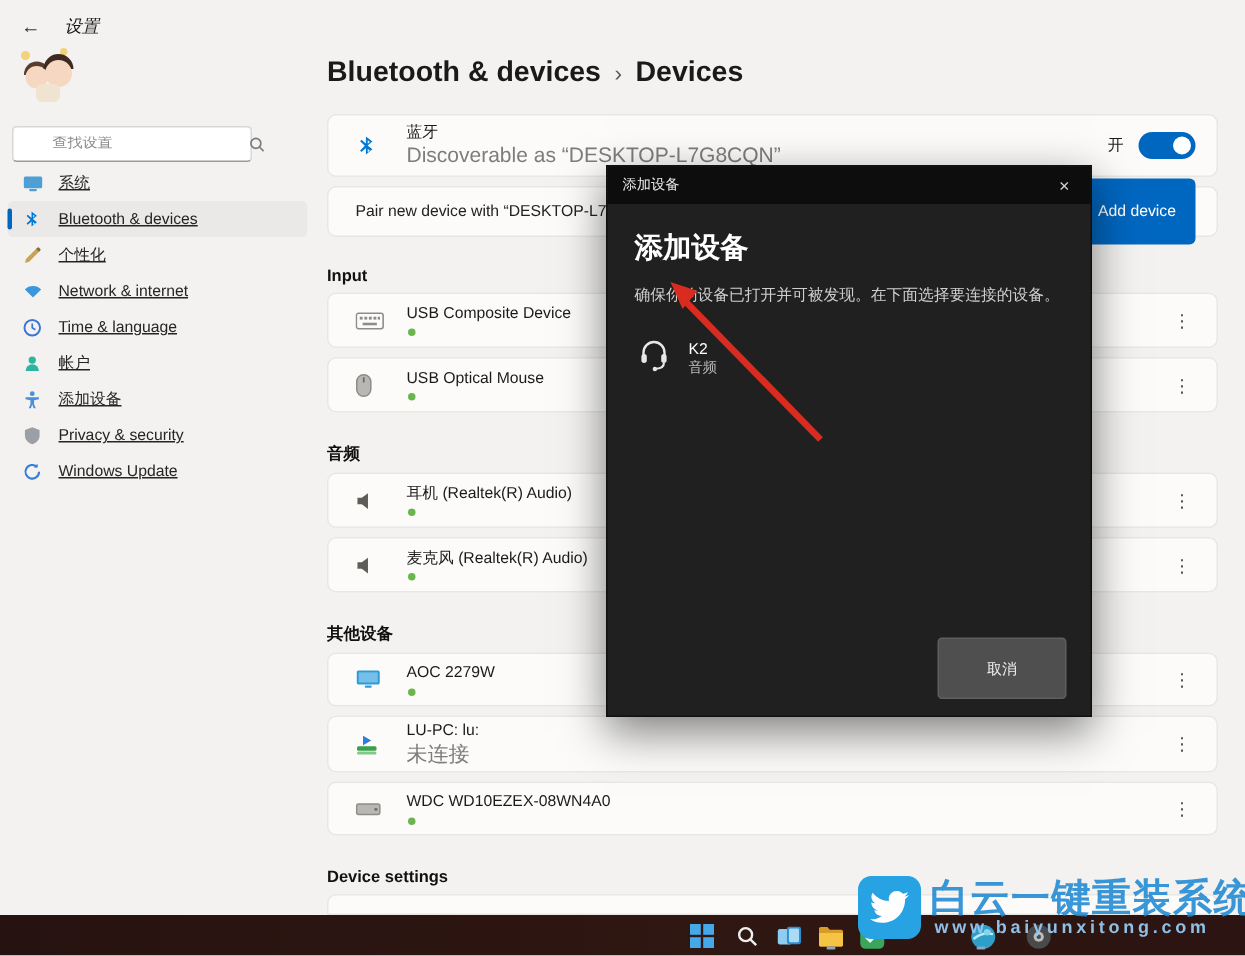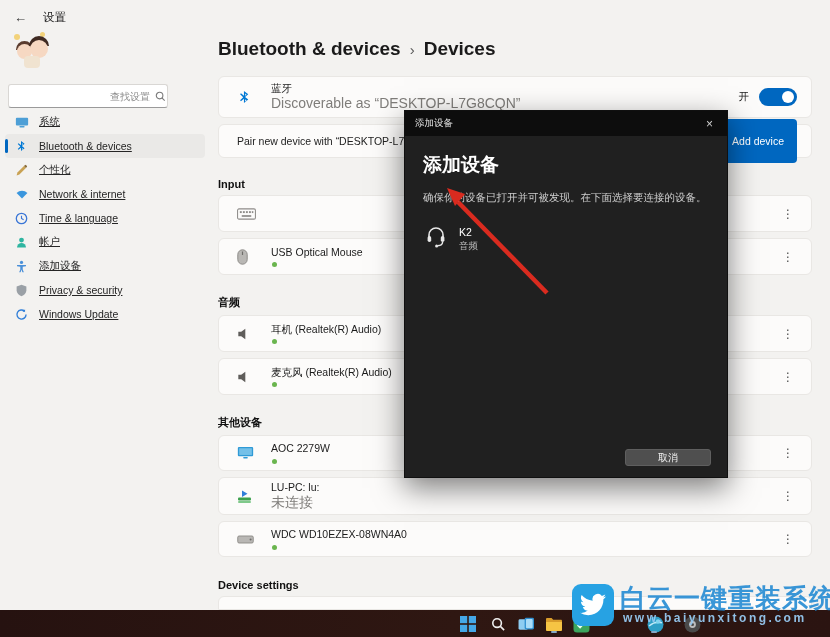--- a/index.html
+++ b/index.html
@@ -11,32 +11,32 @@
   }
   *{margin:0;padding:0;box-sizing:border-box;}
   html,body{width:830px;height:637px;overflow:hidden;}
   body{font-family:"Liberation Sans","DejaVu Sans",sans-serif;background:#f3f2f0;color:#1a1a1a;position:relative;}
   .screen{position:absolute;inset:0;background:#f3f2f0;}
 
   
   .sidebar{position:absolute;left:0;top:0;bottom:27px;width:210px;}
   .backrow{display:flex;align-items:center;gap:16px;padding:10px 0 0 14px;font-size:12px;}
   .back-btn{font-size:13px;color:#333;cursor:default;}
-  .win-title{font-size:11.5px;color:#1a1a1a;}
+  .win-title{font-size:11.5px;color:#1a1a1a;font-style:italic;}
   .avatar{position:absolute;left:14px;top:32px;width:38px;height:38px;}
   .avatar .face{position:absolute;border-radius:50%;background:#f6d8c2;}
   .avatar .f1{left:3px;top:12px;width:15px;height:15px;}
   .avatar .f2{left:16px;top:8px;width:18px;height:18px;}
   .avatar .h1{position:absolute;left:2px;top:9px;width:17px;height:9px;border-radius:9px 9px 0 0;background:#5a3c2e;}
   .avatar .h2{position:absolute;left:15px;top:4px;width:20px;height:10px;border-radius:10px 10px 0 0;background:#3f2a22;}
   .avatar .b1{position:absolute;left:10px;top:24px;width:16px;height:12px;border-radius:4px;background:#f0e3d0;}
   .avatar .s1{position:absolute;left:0;top:2px;width:6px;height:6px;border-radius:50%;background:#f2d27a;}
   .avatar .s2{position:absolute;left:26px;top:0;width:5px;height:5px;border-radius:50%;background:#f2d27a;}
   .searchbox{position:absolute;left:8px;top:84px;width:160px;height:24px;background:#fff;border:1px solid #d9d7d4;border-bottom:1px solid #9a9a9a;border-radius:3px;display:flex;align-items:center;}
-  .searchbox input{flex:1;border:none;outline:none;background:transparent;font-size:10px;color:#444;padding:0 4px 0 9px;font-family:Liberation Sans, sans-serif;text-align:right;}
+  .searchbox input{flex:1;border:none;outline:none;background:transparent;font-size:10px;color:#444;padding:0 4px 0 26px;font-family:Liberation Mono, monospace;}
   .searchbox input::placeholder{color:#8b8b8b;}
   .search-glyph{width:22px;display:flex;align-items:center;justify-content:center;}
   .nav{position:absolute;left:5px;right:5px;top:110px;}
   .nav-item{position:relative;display:flex;align-items:center;gap:10px;height:24px;padding-left:9px;border-radius:4px;font-size:10.5px;color:#252525;cursor:default;text-decoration:underline;}
   .nav-item.selected{background:#eae9e7;}
   .nav-item.selected::before{content:"";position:absolute;left:0;top:5px;width:3px;height:14px;border-radius:2px;background:var(--accent);}
   .nav-ic{width:15px;height:15px;display:flex;align-items:center;justify-content:center;flex:0 0 15px;}
   .nav-ic svg{display:block;}
 
   
@@ -68,21 +68,21 @@
   
   .dialog{position:absolute;left:404px;top:110px;width:324px;height:368px;background:#202020;border:1px solid #101010;box-shadow:0 10px 28px rgba(0,0,0,.5);z-index:10;color:#fff;}
   .dlg-titlebar{height:25px;background:#0d0d0d;display:flex;align-items:center;padding:0 10px;font-size:9.5px;color:#e8e8e8;}
   .dlg-close{margin-left:auto;color:#cfcfcf;font-size:12px;padding:0 4px;cursor:default;}
   .dlg-body{padding:12px 18px 0 18px;position:relative;height:343px;}
   .dlg-heading{font-size:19px;font-weight:600;color:#fff;margin-top:4px;}
   .dlg-desc{font-size:10.5px;color:#cfcfcf;margin-top:12px;line-height:1.45;}
   .dlg-device{display:flex;align-items:center;gap:12px;margin-top:16px;padding:4px 2px;border-radius:4px;cursor:default;}
   .dlg-dev-name{font-size:10.5px;color:#fff;line-height:1.3;}
   .dlg-dev-type{font-size:9.5px;color:#b9b9b9;line-height:1.3;}
-  .dlg-cancel{position:absolute;right:16px;bottom:13px;width:86px;height:17px;background:#4f4f4f;border:1px solid #5f5f5f;border-radius:3px;color:#f0f0f0;font-size:10px;font-family:inherit;cursor:default;}
+  .dlg-cancel{position:absolute;right:16px;bottom:13px;width:86px;height:41px;background:#4f4f4f;border:1px solid #5f5f5f;border-radius:3px;color:#f0f0f0;font-size:10px;font-family:inherit;cursor:default;}
   .arrow-svg{position:absolute;left:404px;top:110px;width:324px;height:368px;z-index:12;pointer-events:none;}
 
   
   .taskbar{position:absolute;left:0;right:0;bottom:0;height:27px;background:linear-gradient(90deg,#261210,#2f1712 55%,#2b1411);z-index:20;}
   .tb-ic{position:absolute;top:4px;width:20px;height:20px;display:flex;align-items:center;justify-content:center;cursor:default;}
   .tb-run{position:absolute;bottom:1px;width:6px;height:2px;border-radius:2px;background:#86a8c6;}
 
   
   .watermark{position:absolute;z-index:30;pointer-events:none;}
   .wm-logo{position:absolute;left:572px;top:584px;width:42px;height:42px;border-radius:9px;background:#27a2e3;display:flex;align-items:center;justify-content:center;z-index:31;}
@@ -236,20 +236,24 @@
           <svg width="19" height="12" viewBox="0 0 20 12">
             <rect x="0.6" y="0.6" width="18.8" height="10.8" rx="1.5" fill="none" stroke="#8e8c89" stroke-width="1.1"></rect>
             <rect x="3" y="3" width="2" height="2" fill="#8e8c89"></rect>
             <rect x="6.2" y="3" width="2" height="2" fill="#8e8c89"></rect>
             <rect x="9.4" y="3" width="2" height="2" fill="#8e8c89"></rect>
             <rect x="12.6" y="3" width="2" height="2" fill="#8e8c89"></rect>
             <rect x="15.6" y="3" width="1.6" height="2" fill="#8e8c89"></rect>
             <rect x="5" y="7.2" width="10" height="1.8" fill="#8e8c89"></rect>
           </svg>
         </span>
+      <span class="txt-col">
+        <span class="card-title">USB Composite Device</span>
+        <span class="dot"></span>
+      </span>
       <span class="more">⋮</span>
     </div>
 
     <div class="card device-card">
       <span class="ic-col">
           <svg width="11" height="16" viewBox="0 0 11 16">
             <rect x="0.8" y="0.8" width="9.4" height="14.4" rx="4.7" fill="#b9b7b4" stroke="#8e8c89" stroke-width="1"></rect>
             <line x1="5.5" y1="2.5" x2="5.5" y2="6" stroke="#6f6d6a" stroke-width="1.2"></line>
           </svg>
         </span>

